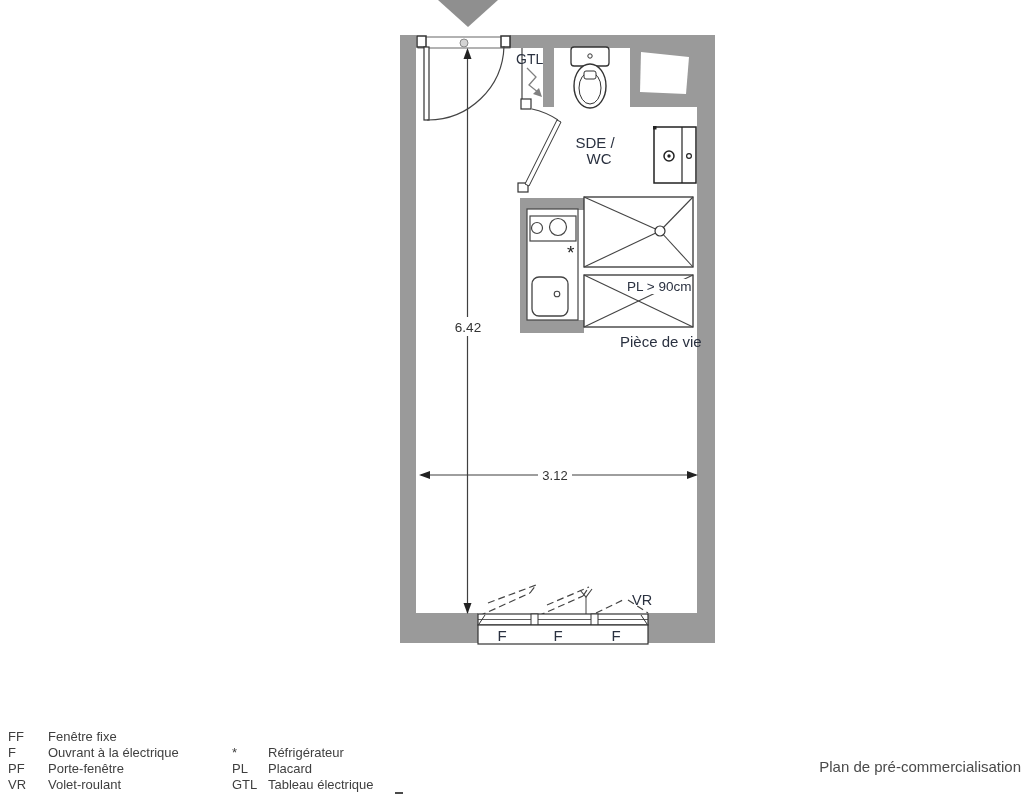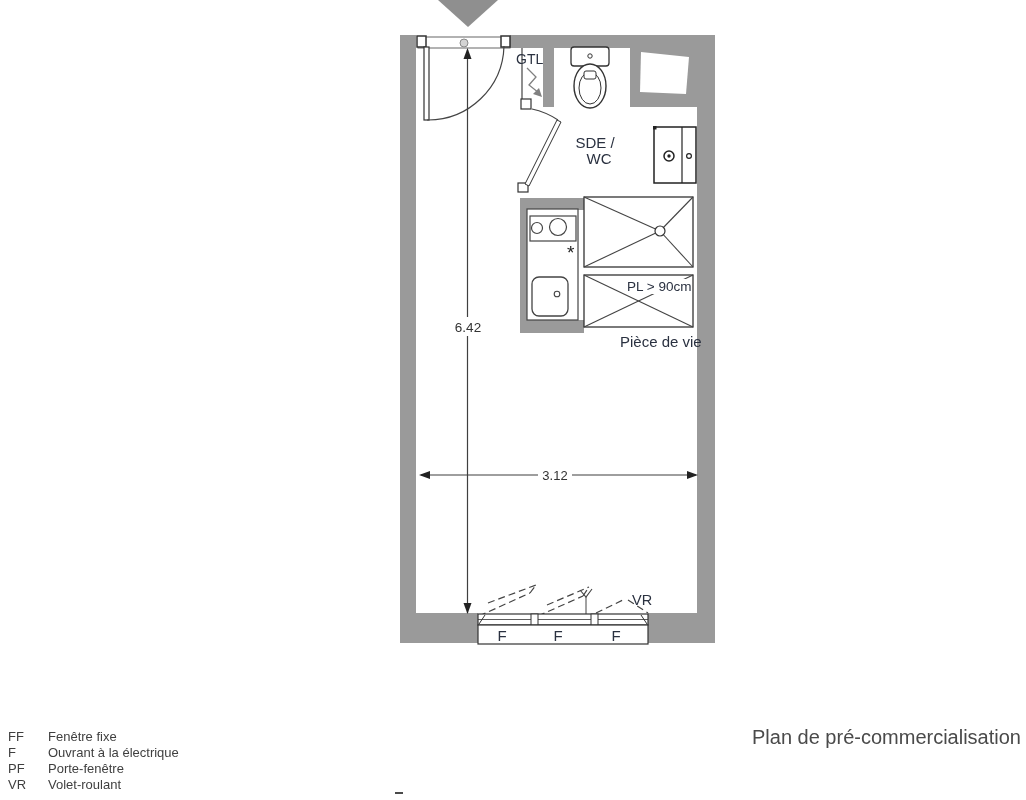--- a/index.html
+++ b/index.html
@@ -8,21 +8,21 @@
   #plan-svg{position:absolute;left:0;top:0;}
   .svg-label{fill:#2a3140;}
   .dim-label{fill:#333333;}
   
   .legend{position:absolute;color:#3f3f3f;font-size:13px;line-height:15.9px;}
   .legend-col1{left:8px;top:729px;}
   .legend-col2{left:232px;top:745px;}
   .legend-row{white-space:nowrap;}
   .legend-abbr{display:inline-block;width:40px;}
   .legend-col2 .legend-abbr{width:36px;}
-  .plan-title{position:absolute;right:5px;top:726px;font-size:20px;color:#4a4a4a;}
+  .plan-title{position:absolute;right:5px;top:758px;font-size:15px;color:#4a4a4a;}
   .stray-dash{position:absolute;left:395px;top:792px;width:8px;height:2px;background:#4a4a4a;}
 </style>
 </head>
 <body>
 
 <div id="stage">
 
 <svg id="plan-svg" width="1026" height="800" viewBox="0 0 1026 800">
 
   <g fill="#9a9a9a">
@@ -163,17 +163,28 @@
       <span class="legend-abbr">F</span><span>Ouvrant à la électrique</span>
     </div>
     <div class="legend-row">
       <span class="legend-abbr">PF</span><span>Porte-fenêtre</span>
     </div>
     <div class="legend-row">
       <span class="legend-abbr">VR</span><span>Volet-roulant</span>
     </div>
   </div>
 
+  <div class="legend legend-col2">
+    <div class="legend-row">
+      <span class="legend-abbr">*</span><span>Réfrigérateur</span>
+    </div>
+    <div class="legend-row">
+      <span class="legend-abbr">PL</span><span>Placard</span>
+    </div>
+    <div class="legend-row">
+      <span class="legend-abbr">GTL</span><span>Tableau électrique</span>
+    </div>
+  </div>
 
   <div class="plan-title">Plan de pré-commercialisation</div>
   <div class="stray-dash"></div>
 
 </div>
 
 </body></html>

